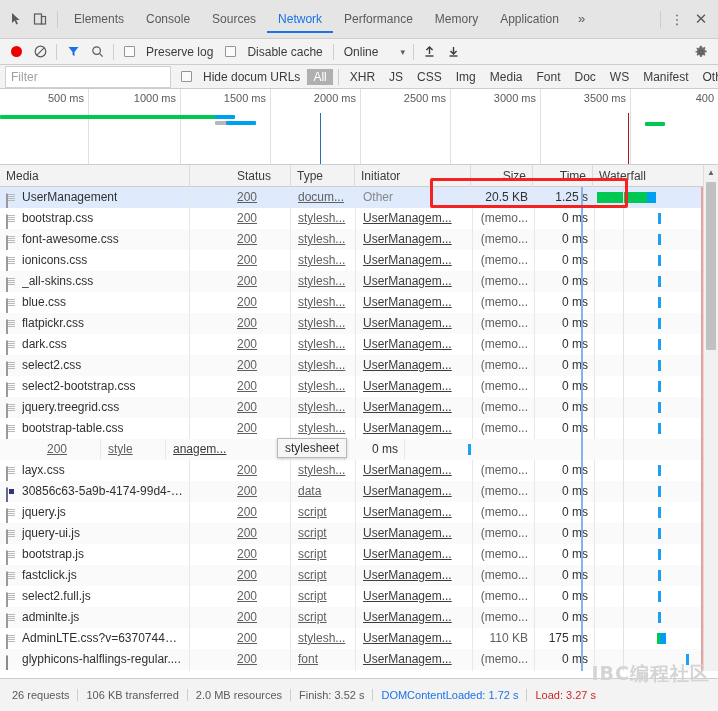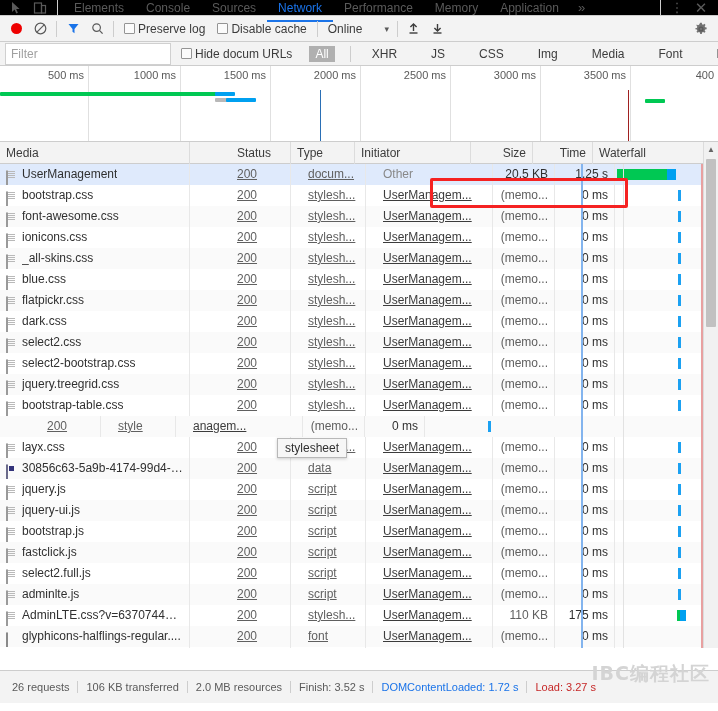--- a/index.html
+++ b/index.html
@@ -10,21 +10,21 @@
     background: #fff;
     font-family: "Liberation Sans", sans-serif;
     font-size: 12px;
     color: #303030;
   }
   #app { position: relative; width: 718px; height: 711px; }
 
   
   .tabbar {
     display: flex; align-items: center;
-    height: 16px; background: #000000;
+    height: 39px; background: #e5e5e5;
     border-bottom: 1px solid #cdcdcd;
     padding: 0 4px;
   }
   .tb-icon {
     width: 24px; height: 26px;
     display: flex; align-items: center; justify-content: center;
     color: #5a5a5a; flex: none;
   }
   .tb-sep { width: 1px; height: 17px; background: #cdcdcd; margin: 0 5px; flex: none; }
   .tabs { display: flex; align-items: stretch; height: 28px; }
@@ -46,42 +46,42 @@
     border-bottom: 1px solid #cdcdcd;
     padding: 0 4px;
   }
   .rec-dot { width: 11px; height: 11px; border-radius: 50%; background: #ee0000; }
   .tbtn { width: 24px; height: 24px; display: flex; align-items: center; justify-content: center; flex: none; }
   .vsep { width: 1px; height: 16px; background: #cdcdcd; margin: 0 4px; flex: none; }
   .cbox {
     width: 11px; height: 11px; border: 1px solid #949494;
     background: #fbfbfb; border-radius: 1px; flex: none;
   }
-  .cbl { display: flex; align-items: center; gap: 3px; padding: 0 6px; color: #3c3c3c; font-size: 12px; white-space: nowrap; }
+  .cbl { display: flex; align-items: center; gap: 11px; padding: 0 6px; color: #3c3c3c; font-size: 12px; white-space: nowrap; }
   .throttle { display: flex; align-items: center; padding: 0 4px 0 6px; color: #3c3c3c; font-size: 12px; }
   .caret { margin-left: 22px; font-size: 9px; color: #5a5a5a; }
   .gear { margin-left: auto; width: 26px; display: flex; align-items: center; justify-content: center; }
 
   
   .filterbar {
     display: flex; align-items: center;
     height: 24px; background: #f3f3f3;
     border-bottom: 1px solid #cdcdcd;
   }
   .filter-input {
     width: 166px; height: 22px; margin-left: 5px;
     border: 1px solid #d0d0d0; background: #fff;
     font-family: "Liberation Sans", sans-serif; font-size: 12px;
     padding: 0 5px; color: #303030; outline: none;
   }
   .filter-input::placeholder { color: #a0a0a0; }
   .types { display: flex; align-items: center; gap: 0px; }
   .type {
     padding: 1px 6px; font-size: 12px; color: #3c3c3c;
-    border-radius: 0; white-space: nowrap; margin: 0 11px;
+    border-radius: 0; white-space: nowrap; margin: 0 1px;
   }
   .type.sel { background: #b0b0b0; color: #ffffff; }
 
   
   .overview { position: relative; height: 76px; background: #fff; border-bottom: 1px solid #cdcdcd; overflow: hidden; }
   .ov-grid { position: absolute; inset: 0; }
   .ov-line { position: absolute; top: 0; bottom: 0; width: 1px; background: #e0e0e0; }
   .ov-label { position: absolute; top: 3px; font-size: 11px; color: #5a5a5a; transform: translateX(-100%); padding-right: 4px; white-space: nowrap; }
   .ov-bar { position: absolute; height: 4px; border-radius: 1px; }
   .ov-dcl { position: absolute; top: 0; bottom: 0; width: 1px; background: #2a6fb5; }
@@ -165,21 +165,21 @@
   
   .watermark {
     position: absolute; right: 8px; bottom: 24px;
     font-size: 19px; font-weight: bold; color: #d4d4d4;
     letter-spacing: 1px; z-index: 20; pointer-events: none;
     font-family: "DejaVu Sans", sans-serif;
   }
 
   
   .statusbar {
-    position: absolute; left: 0; right: 0; bottom: 8px; height: 20px;
+    position: absolute; left: 0; right: 0; bottom: 0; height: 20px;
     background: #f3f3f3; border-top: 1px solid #cdcdcd;
     display: flex; align-items: center; font-size: 11px; color: #5a5a5a;
     padding: 16px 4px; overflow: hidden;
   }
   .st-item { padding: 0 8px; white-space: nowrap; }
   .st-sep { width: 1px; height: 12px; background: #cdcdcd; }
   .st-dcl { color: #1a73e8; }
   .st-load { color: #c62828; }
   svg { display: block; }
 </style>

